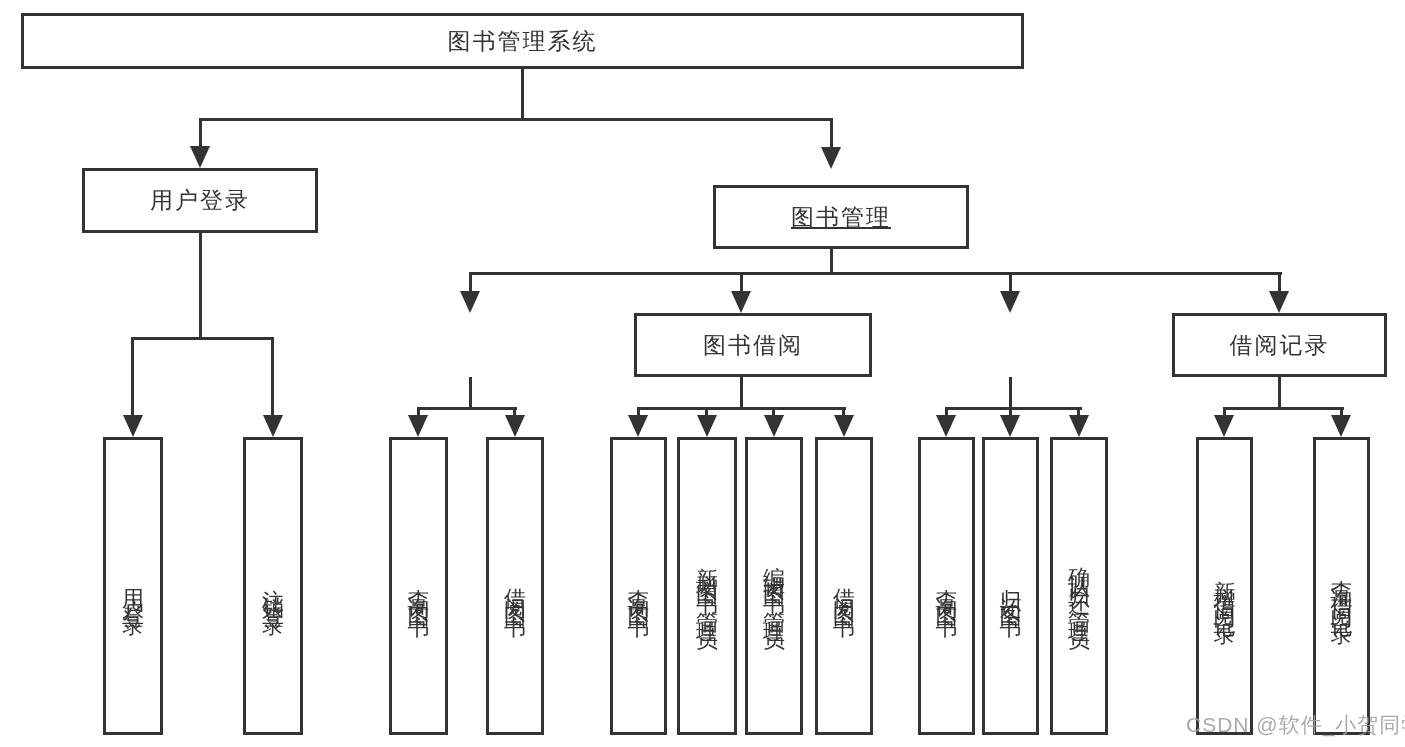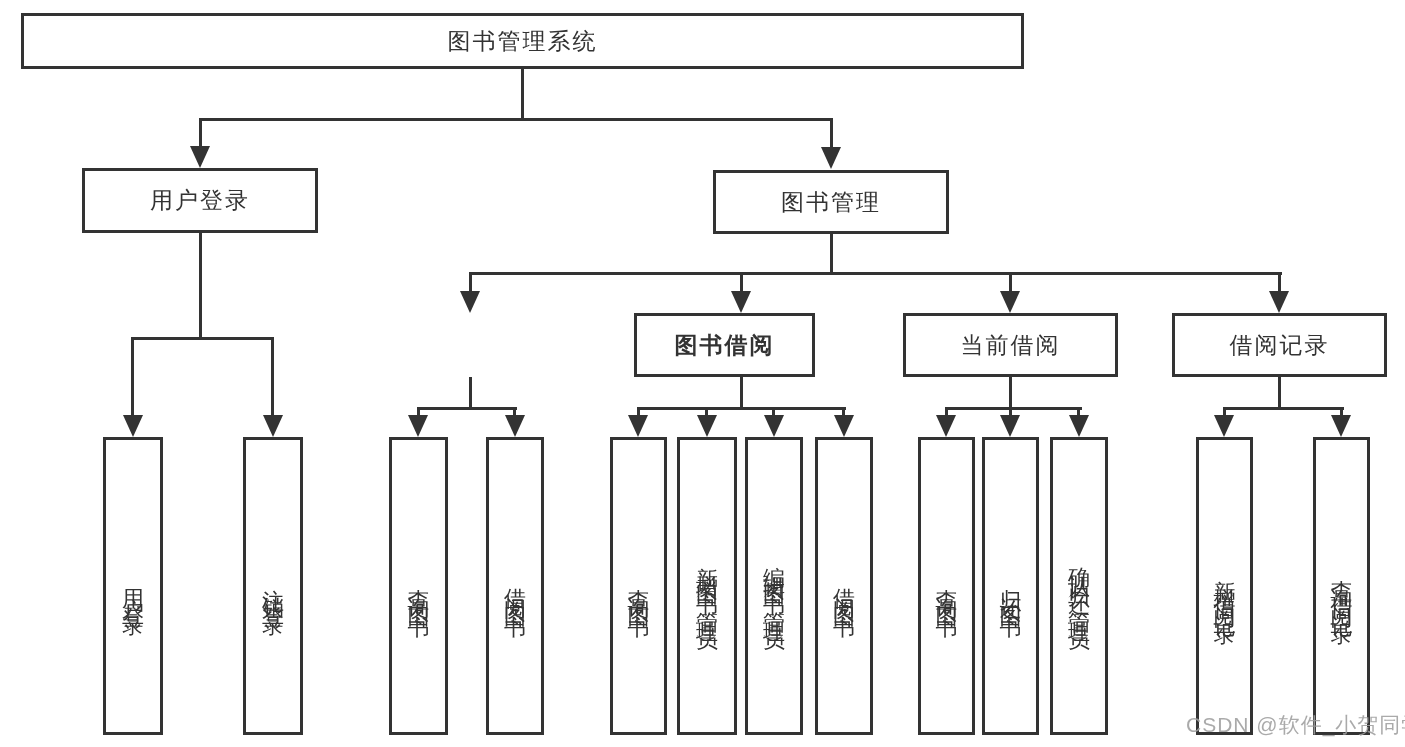--- a/index.html
+++ b/index.html
@@ -114,24 +114,23 @@
       <div class="arrow" style="left: 936px; top: 415px;"></div>
       <div class="arrow" style="left: 1000px; top: 415px;"></div>
       <div class="arrow" style="left: 1069px; top: 415px;"></div>
       <div class="arrow" style="left: 1214px; top: 415px;"></div>
       <div class="arrow" style="left: 1331px; top: 415px;"></div>
     </div>
 
   <div class="node" style="left:21px; top:13px; width:1003px; height:56px;">图书管理系统</div>
 
   <div class="node" style="left:82px; top:168px; width:236px; height:65px;">用户登录</div>
-  <div class="node" style="left:713px; top:170px; width:236px; height:64px;">图书管理</div>
+  <div class="node" style="left:713px; top:185px; width:256px; height:64px;text-decoration:underline;">图书管理</div>
 
-  <div class="node" style="left:634px; top:313px; width:181px; height:64px;font-weight:bold;">图书借阅</div>
-  <div class="node" style="left:903px; top:313px; width:215px; height:64px;">当前借阅</div>
+  <div class="node" style="left:634px; top:313px; width:238px; height:64px;">图书借阅</div>
   <div class="node" style="left:1172px; top:313px; width:215px; height:64px;">借阅记录</div>
 
   <div class="node vnode" style="left:103px; top:437px; width:60px; height:298px;">用户登录</div>
   <div class="node vnode" style="left:243px; top:437px; width:60px; height:298px;">注销登录</div>
 
   <div class="node vnode" style="left:389px; top:437px; width:59px; height:298px;">查询图书</div>
   <div class="node vnode" style="left:486px; top:437px; width:58px; height:298px;">借阅图书</div>
 
   <div class="node vnode" style="left:610px; top:437px; width:57px; height:298px;">查询图书</div>
   <div class="node vnode" style="left:677px; top:437px; width:60px; height:298px;">新增图书（管理员）</div>

